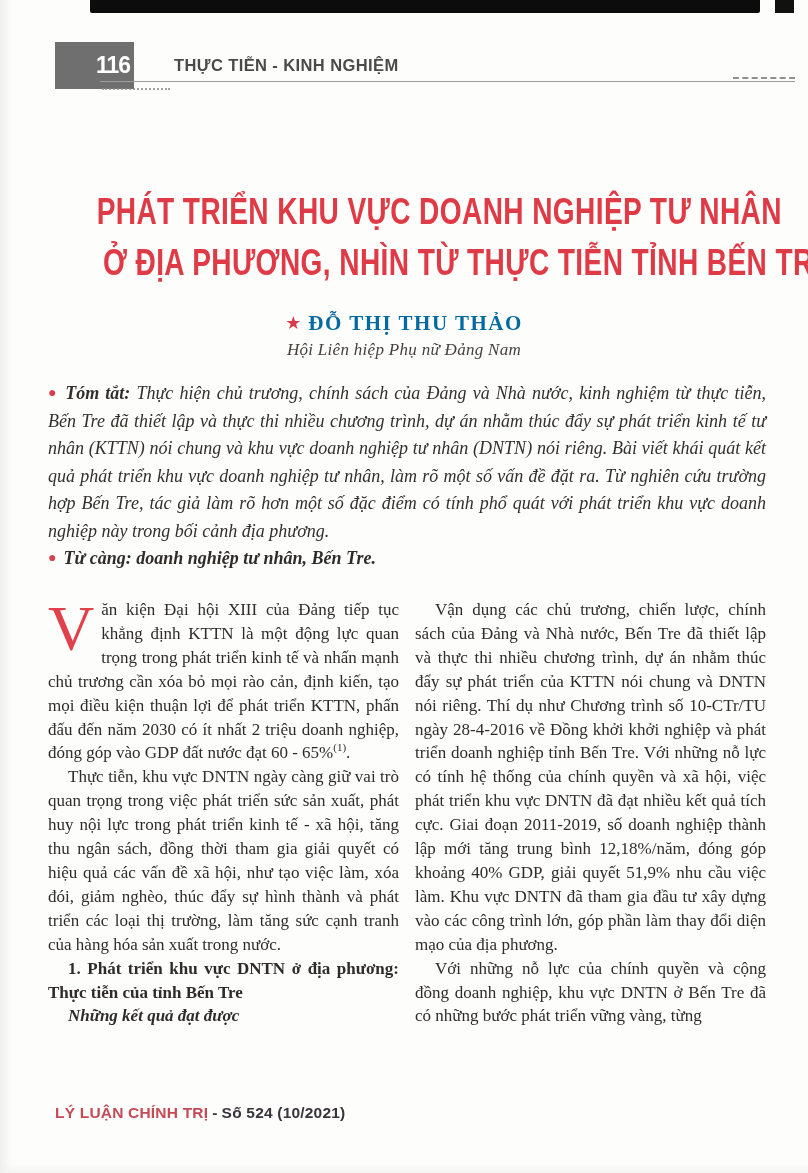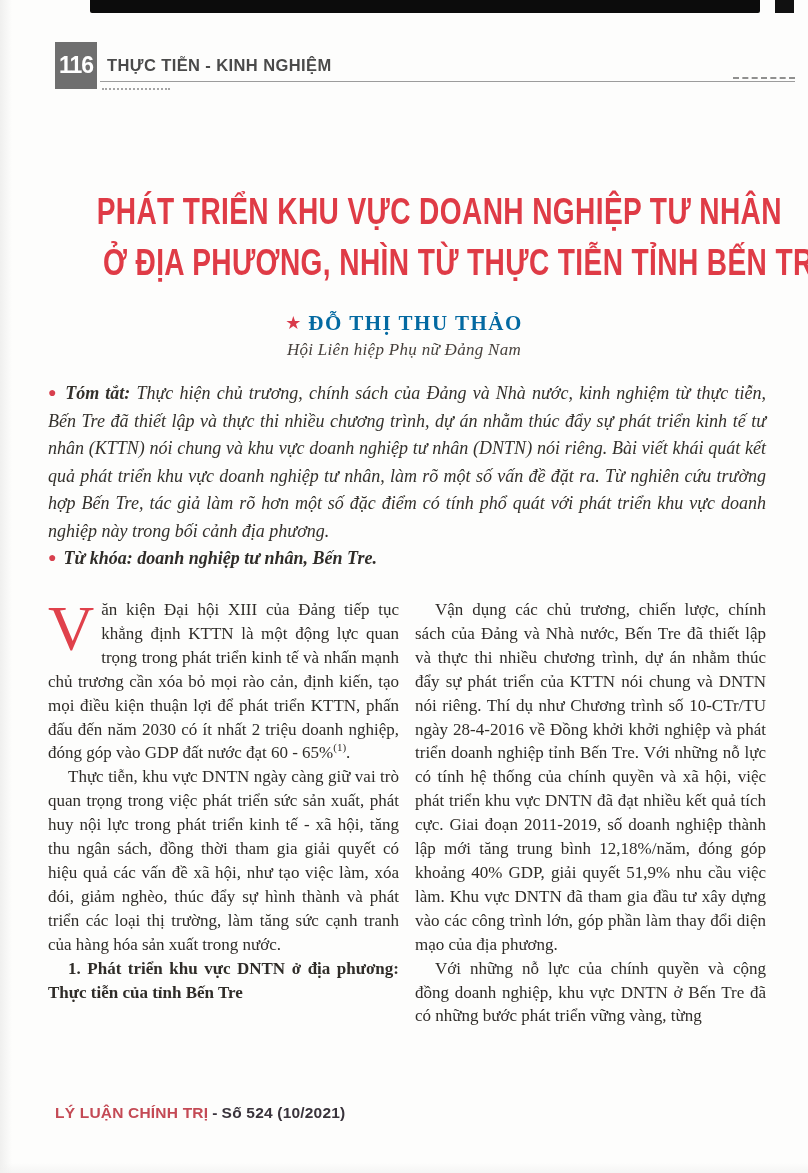--- a/index.html
+++ b/index.html
@@ -15,22 +15,22 @@
   .top-scan-bar .seg2{width:19px;background:#111;}
   .edge-shade-left{position:absolute;top:0;left:0;width:12px;height:100%;
     background:linear-gradient(to right,#ececeb,rgba(255,255,255,0));opacity:.8;}
   .edge-shade-bottom{position:absolute;bottom:0;left:0;width:100%;height:10px;
     background:linear-gradient(to top,#f1f1f0,rgba(255,255,255,0));opacity:.7;}
 
   
   .header{position:absolute;top:42px;left:55px;display:flex;align-items:center;}
   .page-badge{width:42px;height:47px;background:#6f6f6f;color:#fff;
     font-family:"Liberation Sans",sans-serif;font-weight:bold;font-size:23px;
-    display:flex;align-items:center;justify-content:center;letter-spacing:-1px;}
-  .section-title{margin-left:10px;font-family:"Liberation Sans",sans-serif;
+    display:flex;align-items:center;justify-content:center;letter-spacing:-1px;padding-left:37px;}
+  .section-title{margin-left:40px;font-family:"Liberation Sans",sans-serif;
     font-weight:bold;font-size:16.5px;color:#4a4a4a;letter-spacing:.4px;}
   .header-rule{position:absolute;top:81px;left:100px;width:695px;border-top:1.6px solid #9c9c9c;}
   .header-dashes-left{position:absolute;top:88px;left:102px;width:68px;border-top:2.5px dotted #8f8f8f;opacity:.8;}
   .header-dashes-right{position:absolute;top:77px;left:733px;width:62px;border-top:2.5px dashed #7d7d7d;opacity:.85;}
 
   
   .article-title{position:absolute;top:186px;left:0;width:648px;text-align:center;
     font-family:"Liberation Sans",sans-serif;font-weight:bold;color:#df3b46;}
   .article-title .tline{display:inline-block;white-space:nowrap;font-size:36px;line-height:51px;
     transform:scaleX(.78);transform-origin:center;letter-spacing:.5px;}
@@ -94,28 +94,29 @@
 <div class="byline">
   <span class="star">★</span><span class="author">ĐỖ THỊ THU THẢO</span>
   <span class="affiliation">Hội Liên hiệp Phụ nữ Đảng Nam</span>
 </div>
 
 <div class="abstract">
   <span class="bullet">●</span><span class="ab-label">Tóm tắt:</span><span> Thực hiện chủ trương, chính sách của Đảng và Nhà nước, kinh nghiệm từ thực tiễn, Bến Tre đã thiết lập và thực thi nhiều chương trình, dự án nhằm thúc đẩy sự phát triển kinh tế tư nhân (KTTN) nói chung và khu vực doanh nghiệp tư nhân (DNTN) nói riêng. Bài viết khái quát kết quả phát triển khu vực doanh nghiệp tư nhân, làm rõ một số vấn đề đặt ra. Từ nghiên cứu trường hợp Bến Tre, tác giả làm rõ hơn một số đặc điểm có tính phổ quát với phát triển khu vực doanh nghiệp này trong bối cảnh địa phương.</span>
 </div>
 
 <div class="keywords">
-  <span class="bullet">●</span><span>Từ khóa:</span><span> doanh nghiệp tư nhân, Bến Tre.</span>
+  <span class="bullet">●</span><span>Từ càng:</span><span> doanh nghiệp tư nhân, Bến Tre.</span>
 </div>
 
 <div class="columns">
   <div class="col">
     <p><span class="dropcap">V</span><span>ăn kiện Đại hội XIII của Đảng tiếp tục khẳng định KTTN là một động lực quan trọng trong phát triển kinh tế và nhấn mạnh chủ trương cần xóa bỏ mọi rào cản, định kiến, tạo mọi điều kiện thuận lợi để phát triển KTTN, phấn đấu đến năm 2030 có ít nhất 2 triệu doanh nghiệp, đóng góp vào GDP đất nước đạt 60 - 65%</span><span class="sup">(1)</span><span>.</span></p>
     <p class="indent">Thực tiễn, khu vực DNTN ngày càng giữ vai trò quan trọng trong việc phát triển sức sản xuất, phát huy nội lực trong phát triển kinh tế - xã hội, tăng thu ngân sách, đồng thời tham gia giải quyết có hiệu quả các vấn đề xã hội, như tạo việc làm, xóa đói, giảm nghèo, thúc đẩy sự hình thành và phát triển các loại thị trường, làm tăng sức cạnh tranh của hàng hóa sản xuất trong nước.</p>
     <p class="h-num">1. Phát triển khu vực DNTN ở địa phương: Thực tiễn của tỉnh Bến Tre</p>
+    <p class="h-sub">Những kết quả đạt được</p>
   </div>
   <div class="col">
     <p class="indent">Vận dụng các chủ trương, chiến lược, chính sách của Đảng và Nhà nước, Bến Tre đã thiết lập và thực thi nhiều chương trình, dự án nhằm thúc đẩy sự phát triển của KTTN nói chung và DNTN nói riêng. Thí dụ như Chương trình số 10-CTr/TU ngày 28-4-2016 về Đồng khởi khởi nghiệp và phát triển doanh nghiệp tỉnh Bến Tre. Với những nỗ lực có tính hệ thống của chính quyền và xã hội, việc phát triển khu vực DNTN đã đạt nhiều kết quả tích cực. Giai đoạn 2011-2019, số doanh nghiệp thành lập mới tăng trung bình 12,18%/năm, đóng góp khoảng 40% GDP, giải quyết 51,9% nhu cầu việc làm. Khu vực DNTN đã tham gia đầu tư xây dựng vào các công trình lớn, góp phần làm thay đổi diện mạo của địa phương.</p>
     <p class="indent">Với những nỗ lực của chính quyền và cộng đồng doanh nghiệp, khu vực DNTN ở Bến Tre đã có những bước phát triển vững vàng, từng</p>
   </div>
 </div>
 
 <div class="footer">
   <span class="journal">LÝ LUẬN CHÍNH TRỊ</span><span class="sep">-</span><span class="issue">Số 524 (10/2021)</span>
 </div>

